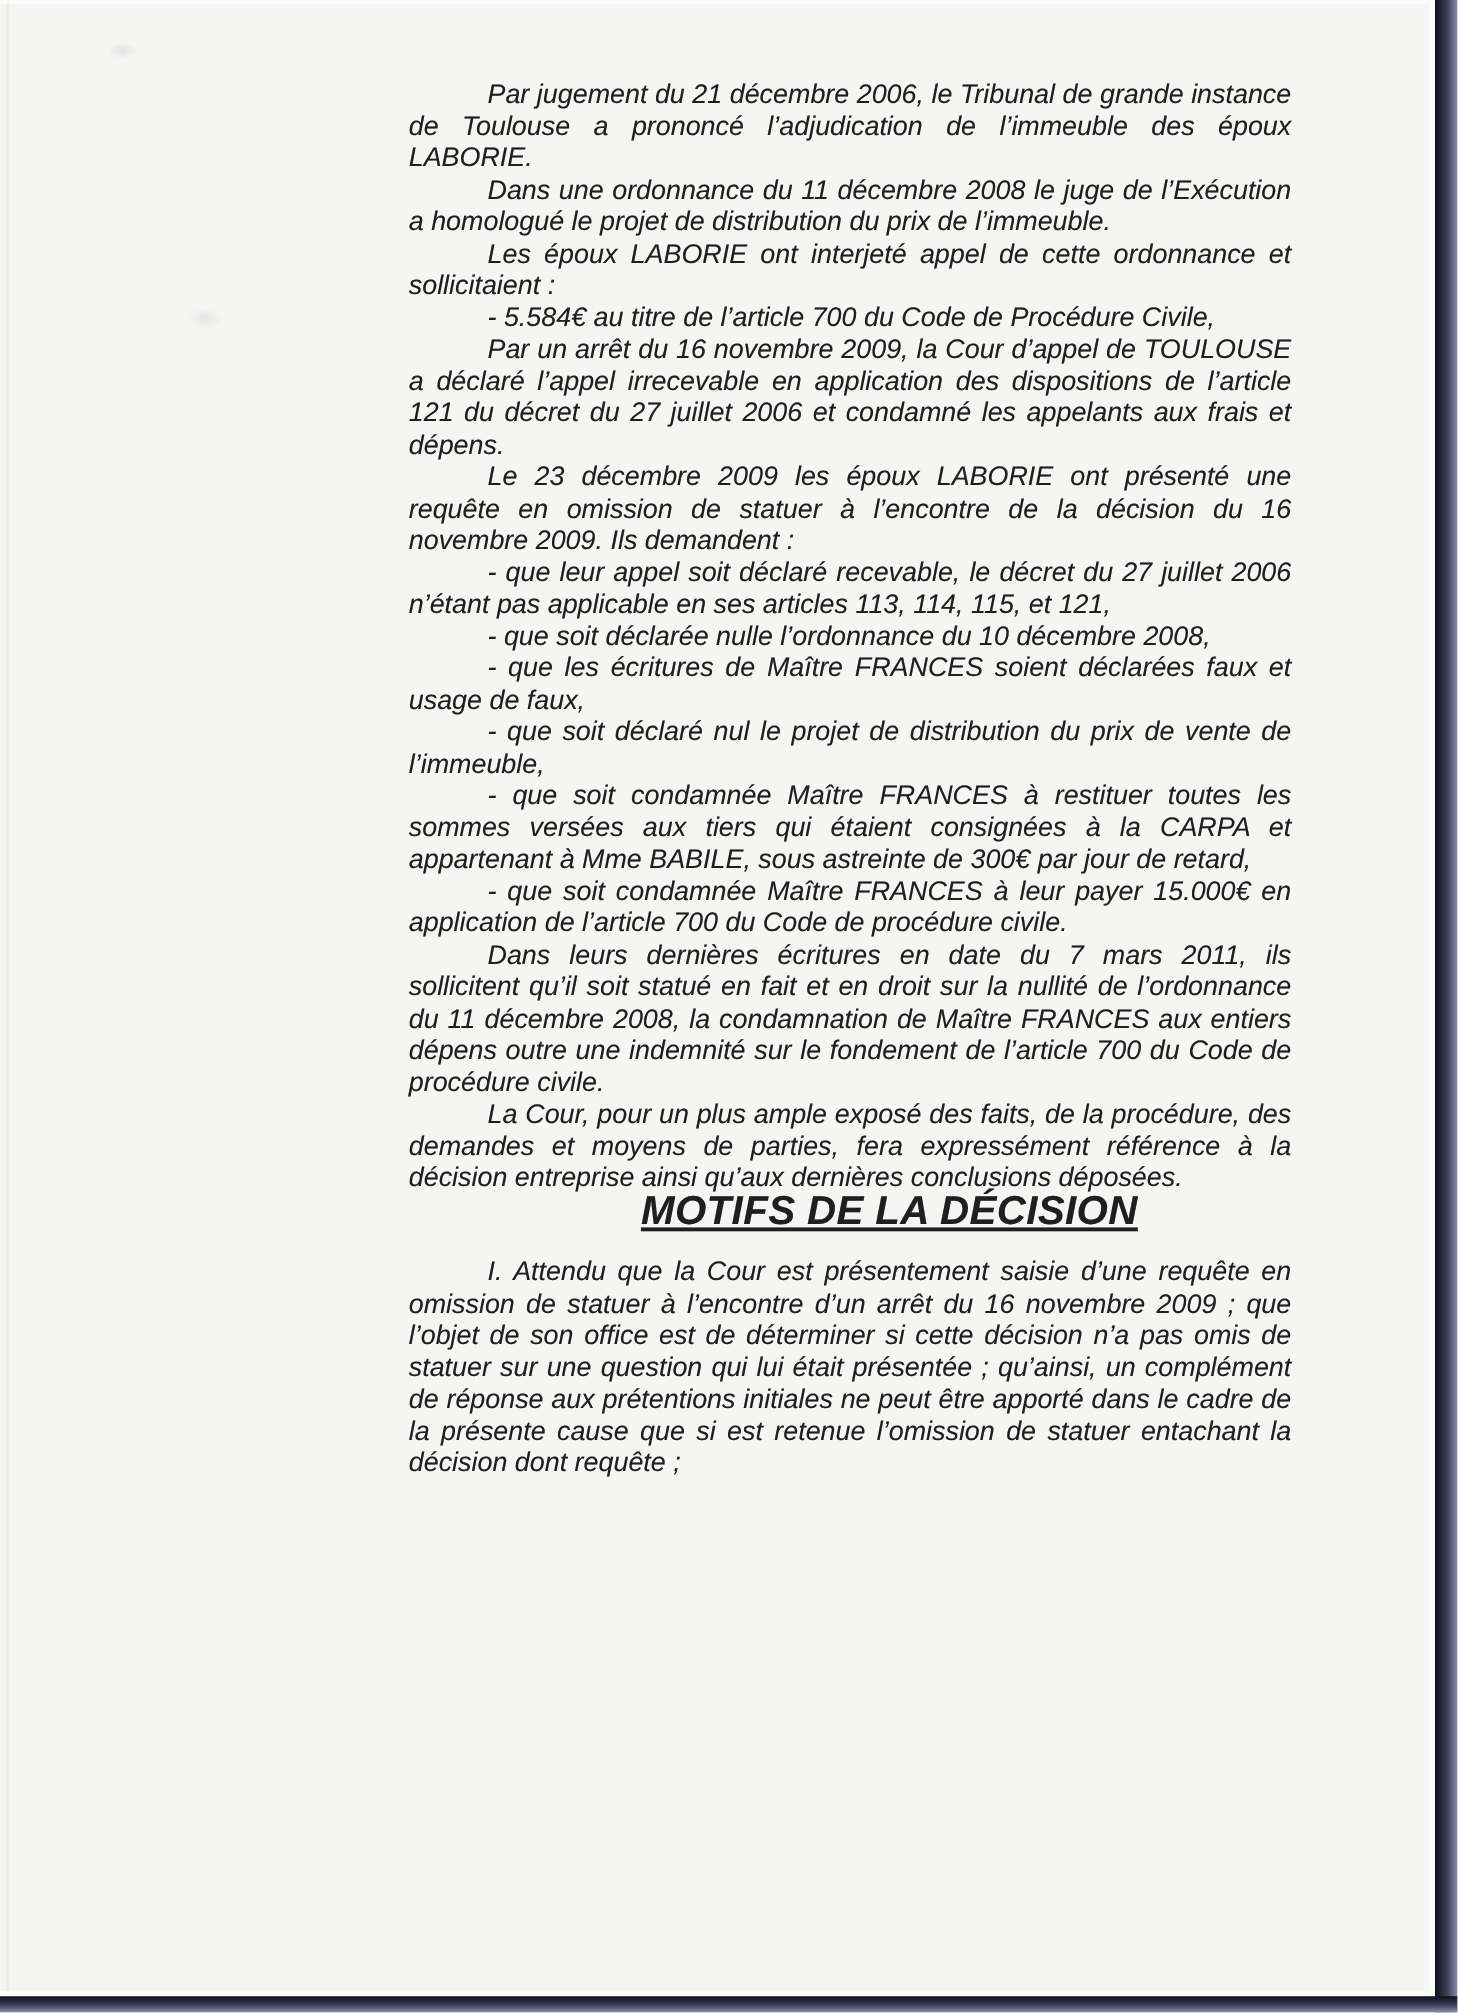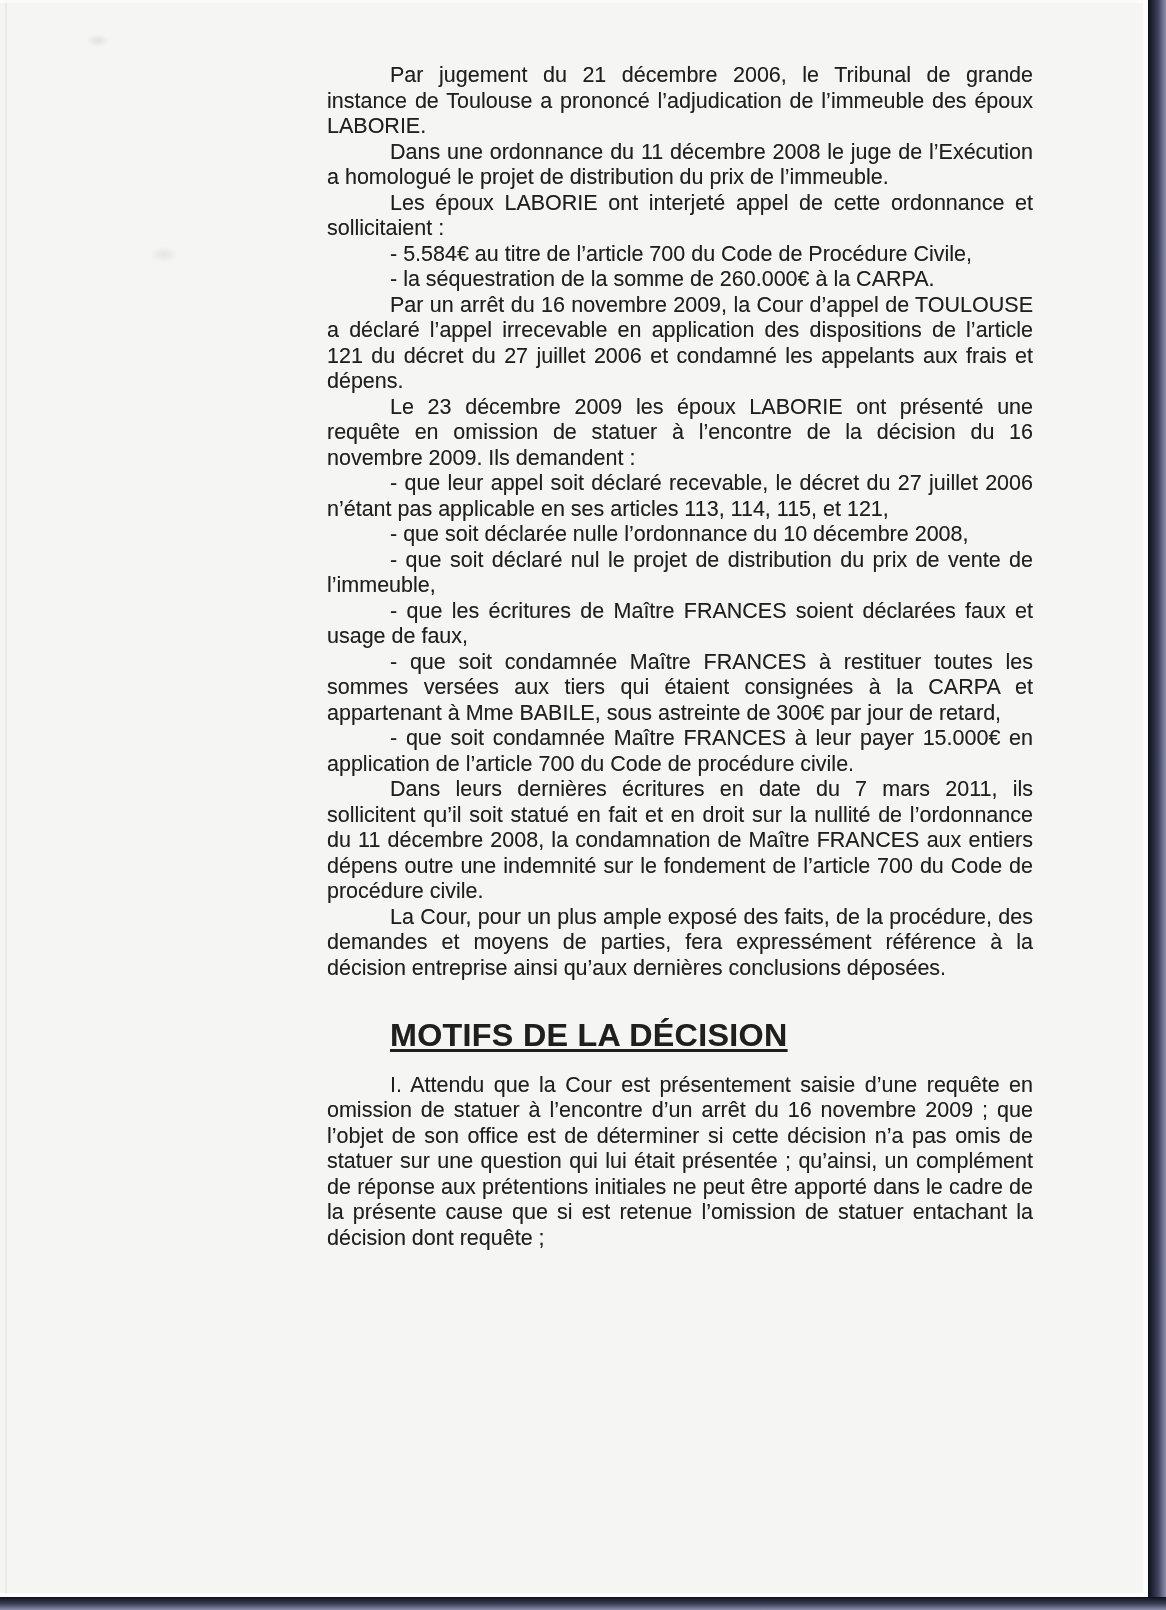--- a/index.html
+++ b/index.html
@@ -2,21 +2,21 @@
 <html lang="fr" style="--paper: #f5f5f4; --ink: #1f1f1f; --shadow_dark: #0d0f1a; --shadow_light: #8b8fa8; --edge_white: #fcfcfb;"><head>
 <meta charset="utf-8">
 <style>
   :root {
     --paper: #f5f5f4;
     --ink: #1f1f1f;
     --shadow_dark: #0d0f1a;
     --shadow_light: #8b8fa8;
     --edge_white: #fcfcfb;
   }
-  * { margin: 0; padding: 0; box-sizing: border-box; }
+  * { margin: 0; padding: 0; box-sizing: border-box; font-style: italic; }
   html, body {
     width: 1166px; height: 1610px;
     overflow: hidden;
     background: var(--paper, #f5f5f4);
     font-family: "Liberation Sans", "DejaVu Sans", sans-serif;
   }
   .scan-page {
     position: relative;
     width: 1166px; height: 1610px;
     background: var(--paper, #f5f5f4);
@@ -67,25 +67,24 @@
     line-height: 25.5px;
     text-align: justify;
     text-shadow: 0 0 0.4px rgba(0,0,0,0.35);
   }
   .para, .list-item {
     text-indent: 63px;
     margin: 0;
   }
   .gap { }
   .section-heading {
-    margin-top: 42px;
     margin-bottom: 24px;
     padding-left: 63px;
     font-weight: bold;
-    text-align: left;
+    text-align: center;
   }
   .section-heading span {
     text-decoration: underline;
     text-underline-offset: 3px;
     letter-spacing: 0.3px;
   }
   .page-number {
     margin-top: 52px;
     text-align: center;
     text-indent: 0;
@@ -98,27 +97,26 @@
 
   <div class="scan-line-left"></div>
   <div class="smudge-a"></div>
   <div class="smudge-b"></div>
 
   <div class="text-block">
     <p class="para">Par jugement du 21 décembre 2006, le Tribunal de grande instance de Toulouse a prononcé l’adjudication de l’immeuble des époux LABORIE.</p>
     <p class="para gap">Dans une ordonnance du 11 décembre 2008 le juge de l’Exécution a homologué le projet de distribution du prix de l’immeuble.</p>
     <p class="para gap">Les époux LABORIE ont interjeté appel de cette ordonnance et sollicitaient&nbsp;:</p>
     <p class="list-item">- 5.584€ au titre de l’article 700 du Code de Procédure Civile,</p>
-    <p class="list-item">- la séquestration de la somme de 260.000€ à la CARPA.</p>
     <p class="para gap">Par un arrêt du 16 novembre 2009, la Cour d’appel de TOULOUSE a déclaré l’appel irrecevable en application des dispositions de l’article 121 du décret du 27 juillet 2006 et condamné les appelants aux frais et dépens.</p>
     <p class="para gap">Le 23 décembre 2009 les époux LABORIE ont présenté une requête en omission de statuer à l’encontre de la décision du 16 novembre 2009. Ils demandent&nbsp;:</p>
     <p class="list-item gap">- que leur appel soit déclaré recevable, le décret du 27 juillet 2006 n’étant pas applicable en ses articles 113, 114, 115, et 121,</p>
     <p class="list-item">- que soit déclarée nulle l’ordonnance du 10 décembre 2008,</p>
+    <p class="list-item">- que les écritures de Maître FRANCES soient déclarées faux et usage de faux,</p>
     <p class="list-item">- que soit déclaré nul le projet de distribution du prix de vente de l’immeuble,</p>
-    <p class="list-item">- que les écritures de Maître FRANCES soient déclarées faux et usage de faux,</p>
     <p class="list-item">- que soit condamnée Maître FRANCES à restituer toutes les sommes versées aux tiers qui étaient consignées à la CARPA et appartenant à Mme BABILE, sous astreinte de 300€ par jour de retard,</p>
     <p class="list-item">- que soit condamnée Maître FRANCES à leur payer 15.000€ en application de l’article 700 du Code de procédure civile.</p>
     <p class="para gap">Dans leurs dernières écritures en date du 7 mars 2011, ils sollicitent qu’il soit statué en fait et en droit sur la nullité de l’ordonnance du 11 décembre 2008, la condamnation de Maître FRANCES aux entiers dépens outre une indemnité sur le fondement de l’article 700 du Code de procédure civile.</p>
     <p class="para gap">La Cour, pour un plus ample exposé des faits, de la procédure, des demandes et moyens de parties, fera expressément référence à la décision entreprise ainsi qu’aux dernières conclusions déposées.</p>
     <h2 class="section-heading"><span>MOTIFS DE LA DÉCISION</span></h2>
     <p class="para">I. Attendu que la Cour est présentement saisie d’une requête en omission de statuer à l’encontre d’un arrêt du 16 novembre 2009&nbsp;; que l’objet de son office est de déterminer si cette décision n’a pas omis de statuer sur une question qui lui était présentée&nbsp;; qu’ainsi, un complément de réponse aux prétentions initiales ne peut être apporté dans le cadre de la présente cause que si est retenue l’omission de statuer entachant la décision dont requête&nbsp;;</p>
   </div>
 
   <div class="edge-white-top"></div>
   <div class="edge-white-right"></div>

